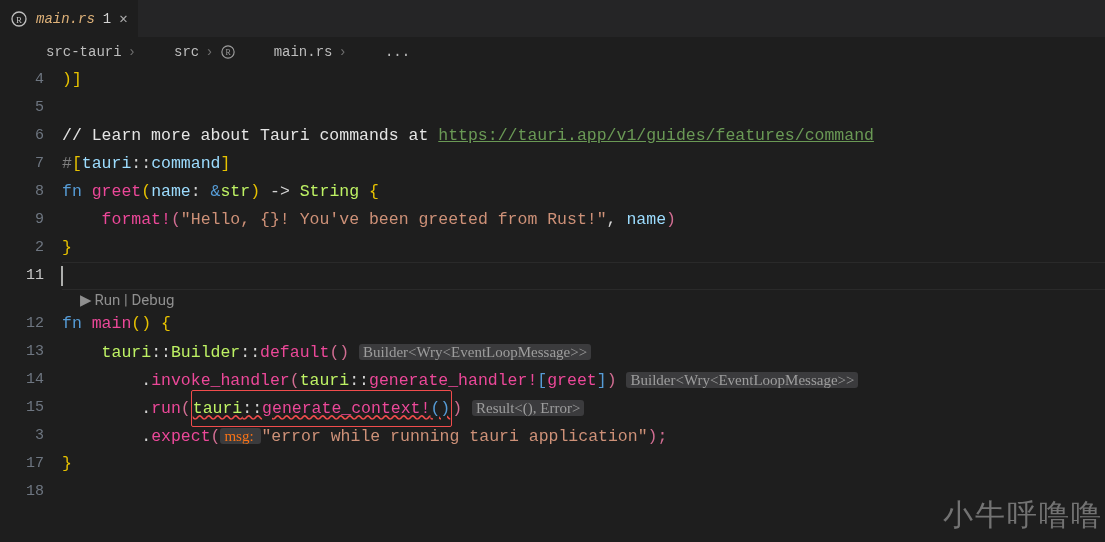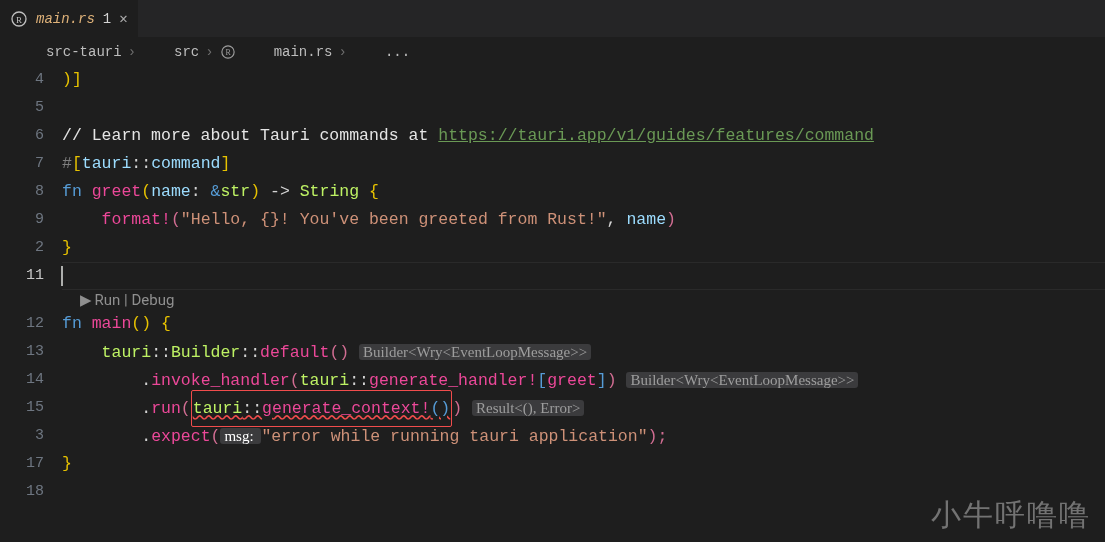--- a/index.html
+++ b/index.html
@@ -123,35 +123,35 @@
   .c-white  { color: #d4d4d4; }
   .hint-box {
     background: #3b3b3d;
     color: #9d9d9d;
     border-radius: 3px;
     padding: 0 4px;
     font-size: 15px;
     font-family: Liberation Serif, serif;
   }
   .hint-param {
-    color: #ffffff;
+    color: #f97316;
   }
   .err-highlight {
     border: 1px solid #f14c4c;
     border-radius: 2px;
     padding: 8px 1px;
   }
   .err-squiggle {
     text-decoration-line: underline;
     text-decoration-style: wavy;
     text-decoration-color: #f14c4c;
   }
   .watermark {
     position: absolute;
-    right: 14px;
+    right: 2px;
     bottom: 6px;
     font-family: 'KaiTi', 'STKaiti', serif;
     font-size: 30px;
     color: rgba(200,200,200,0.5);
     pointer-events: none;
     letter-spacing: 2px;
   }
 </style>
 </head>
 <body>

